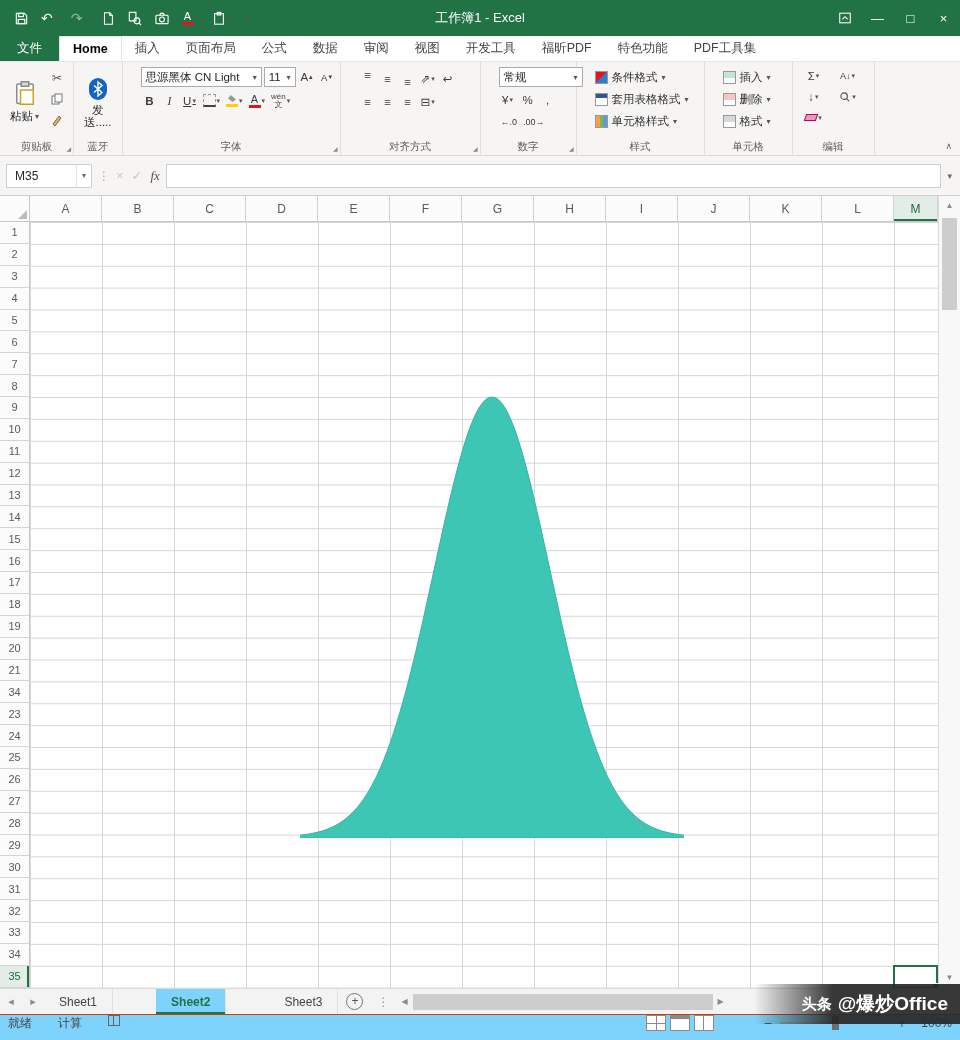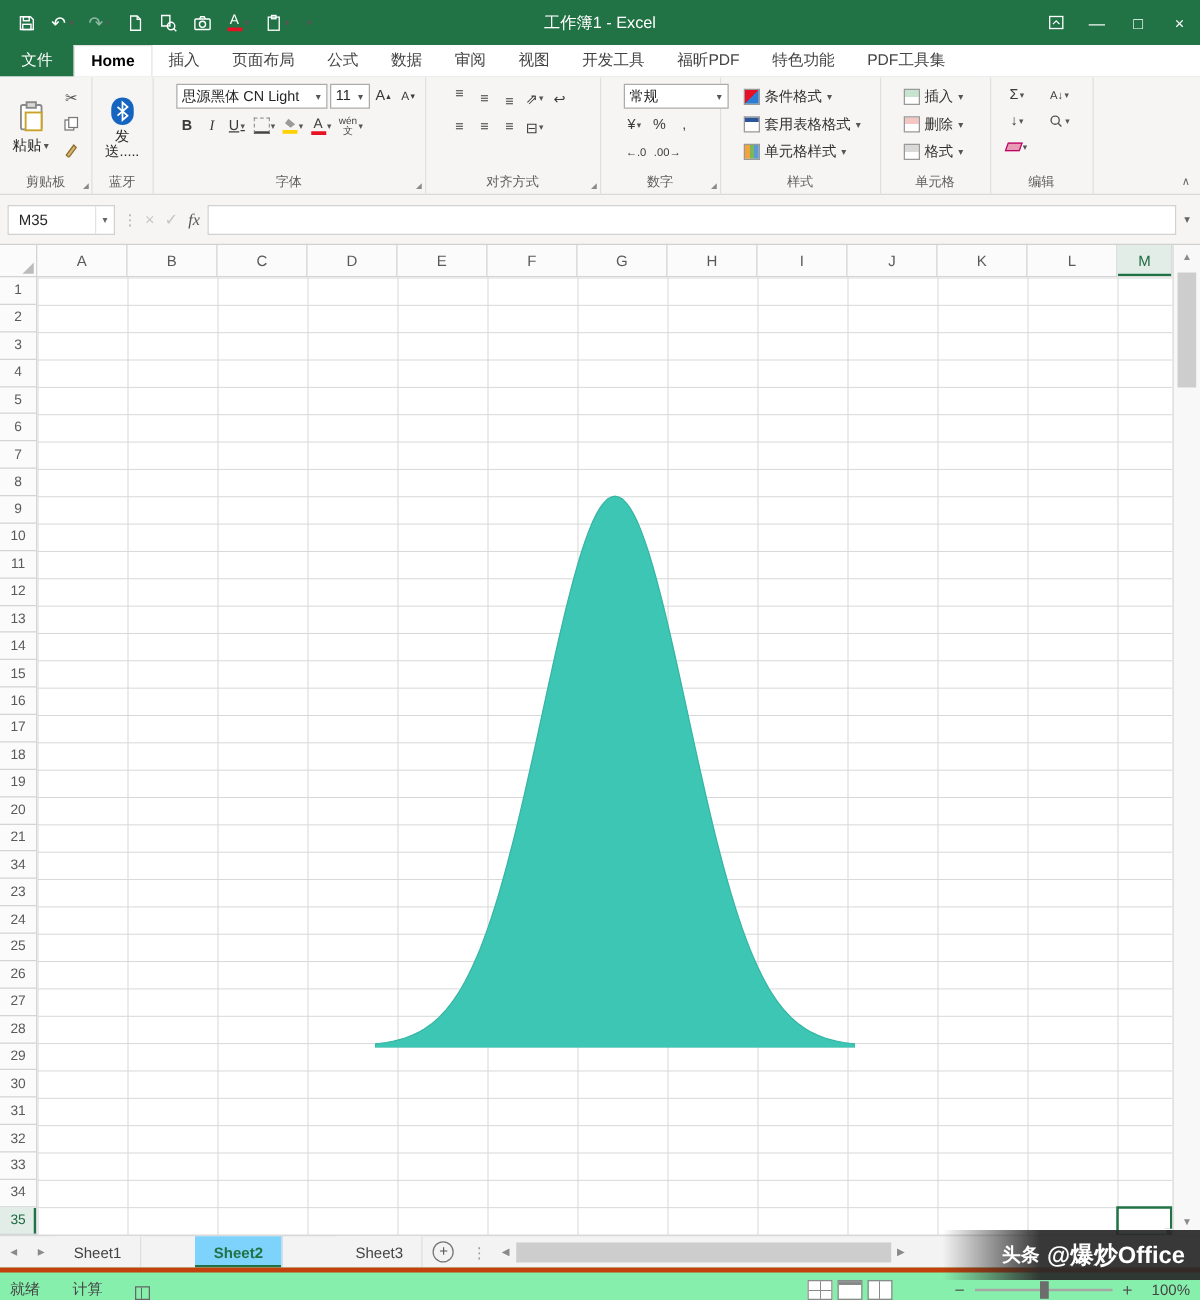--- a/index.html
+++ b/index.html
@@ -107,21 +107,21 @@
   .stabs { display: flex; gap: 43px; }
   .stab { padding: 0 15px; display: flex; align-items: center; color: #444; border-right: 1px solid #e0e0e0; background: #f3f3f3; }
   .stab.active { background: #7dd3fc; color: #217346; font-weight: bold; box-shadow: inset 0 -2px 0 #217346; }
   .addsheet { align-self: center; width: 17px; height: 17px; border: 1px solid #767676; border-radius: 50%; color: #555; font-size: 12px; line-height: 15px; text-align: center; margin: 0 8px; }
   .stdots { align-self: center; color: #999; margin: 0 6px; font-size: 12px; }
   .hscroll { flex: 1; display: flex; align-items: center; gap: 5px; padding: 0 6px; }
   .hscroll .arr { color: #8a8a8a; font-size: 8px; }
   .hthumb { width: 300px; height: 16px; background: #cdcdcd; }
 
   
-  .statusbar { flex: 0 0 26px; background: #86efac; border-top: 4px solid #c2410c; display: flex; align-items: flex-end; font-size: 12px; color: #444; padding: 0 8px; }
+  .statusbar { flex: 0 0 26px; background: #7dd3fc; border-top: 1px solid #c2410c; display: flex; align-items: flex-start; font-size: 12px; color: #444; padding: 0 8px; }
   .sb-item { margin-right: 26px; }
   .macroicon { width: 12px; height: 11px; border: 1px solid #666; background: linear-gradient(to right, transparent 4px, #666 4px, #666 5px, transparent 5px); }
   .sb-right { margin-left: auto; display: flex; align-items: center; gap: 10px; }
   .viewbtns { display: flex; gap: 4px; margin-right: 40px; }
   .vb { width: 20px; height: 16px; border: 1px solid #8a8a8a; background: #fff; position: relative; }
   .vb-normal { background: linear-gradient(to right, transparent 9px, #8a8a8a 9px, #8a8a8a 10px, transparent 10px), linear-gradient(to bottom, transparent 7px, #8a8a8a 7px, #8a8a8a 8px, transparent 8px), #fff; }
   .vb-layout { background: linear-gradient(to bottom, #8a8a8a 0 3px, #fff 3px); }
   .vb-break { background: linear-gradient(to right, #fff 0 8px, #8a8a8a 8px 9px, #fff 9px); }
   .zoomctl { display: flex; align-items: center; gap: 8px; }
   .zoomtrack { width: 110px; height: 2px; background: #a6a6a6; position: relative; }

